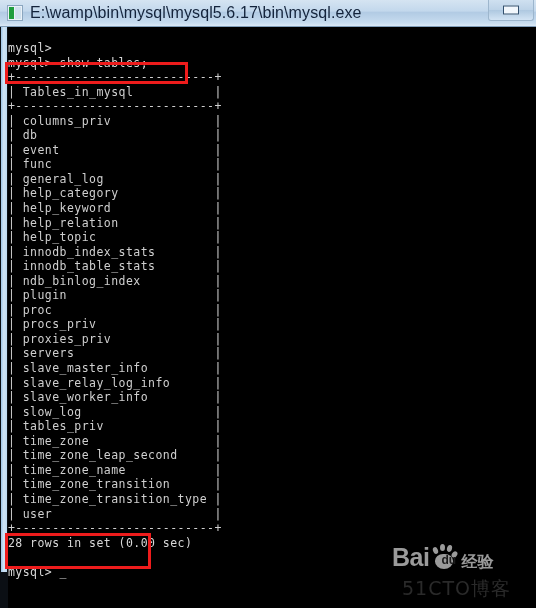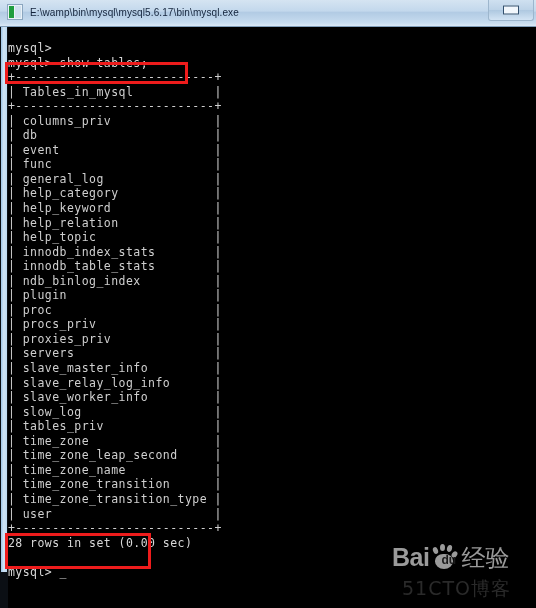--- a/index.html
+++ b/index.html
@@ -69,21 +69,21 @@
     content: "";
     position: absolute;
     left: 7px;
     top: 1px;
     width: 6px;
     height: 12px;
     background: #cfe0ee;
   }
   .title-text {
     font-family: "Liberation Sans", sans-serif;
-    font-size: 10px;
+    font-size: 16px;
     color: #13233b;
     white-space: nowrap;
     letter-spacing: 0.1px;
   }
   .win-buttons {
     position: absolute;
     right: 2px;
     top: 0px;
     display: flex;
   }
@@ -229,22 +229,22 @@
     top: 9px;
     font-family: "Liberation Sans", sans-serif;
     font-size: 12px;
     font-weight: bold;
     color: #1b1b1b;
     z-index: 2;
     text-align: center;
   }
   .wm-jy {
     font-family: "DejaVu Sans", sans-serif;
-    font-size: 24px;
-    font-weight: normal;
+    font-size: 16px;
+    font-weight: bold;
     color: #9a9a9a;
     line-height: 1;
     margin-left: 2px;
   }
   .wm-url {
     position: absolute;
     left: 4px;
     top: 33px;
     font-family: "Liberation Sans", sans-serif;
     font-size: 12.5px;

